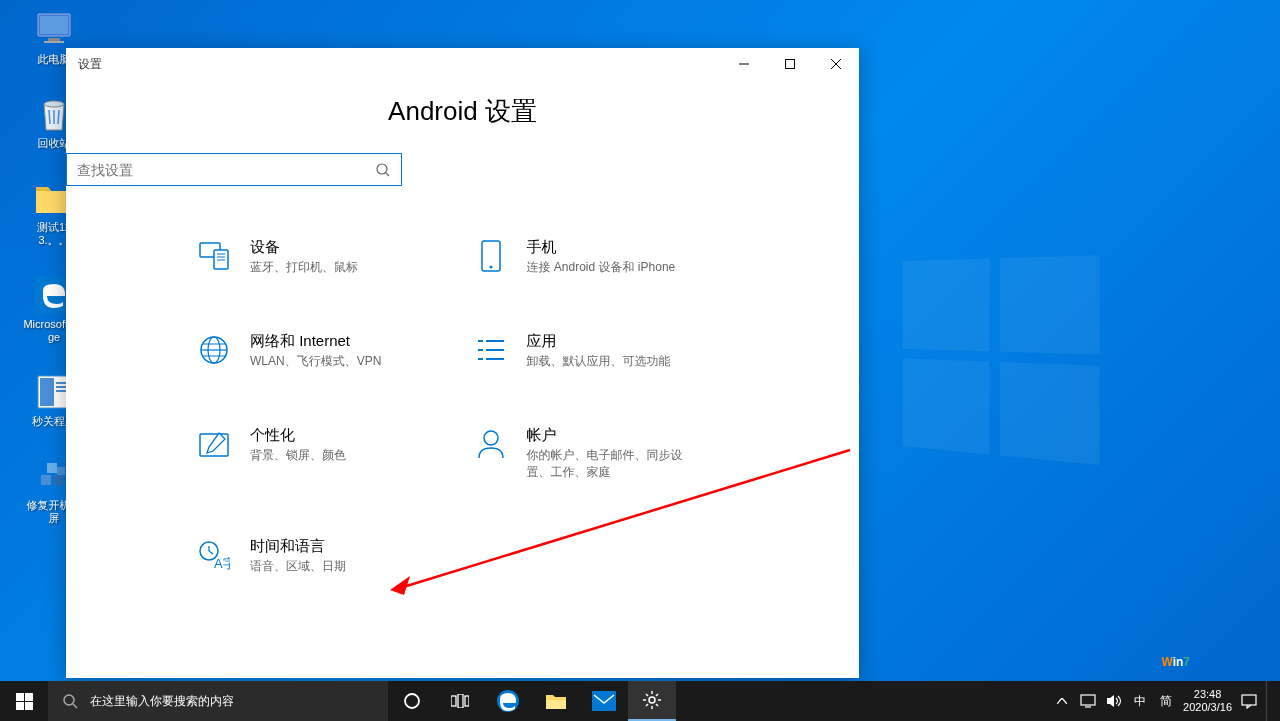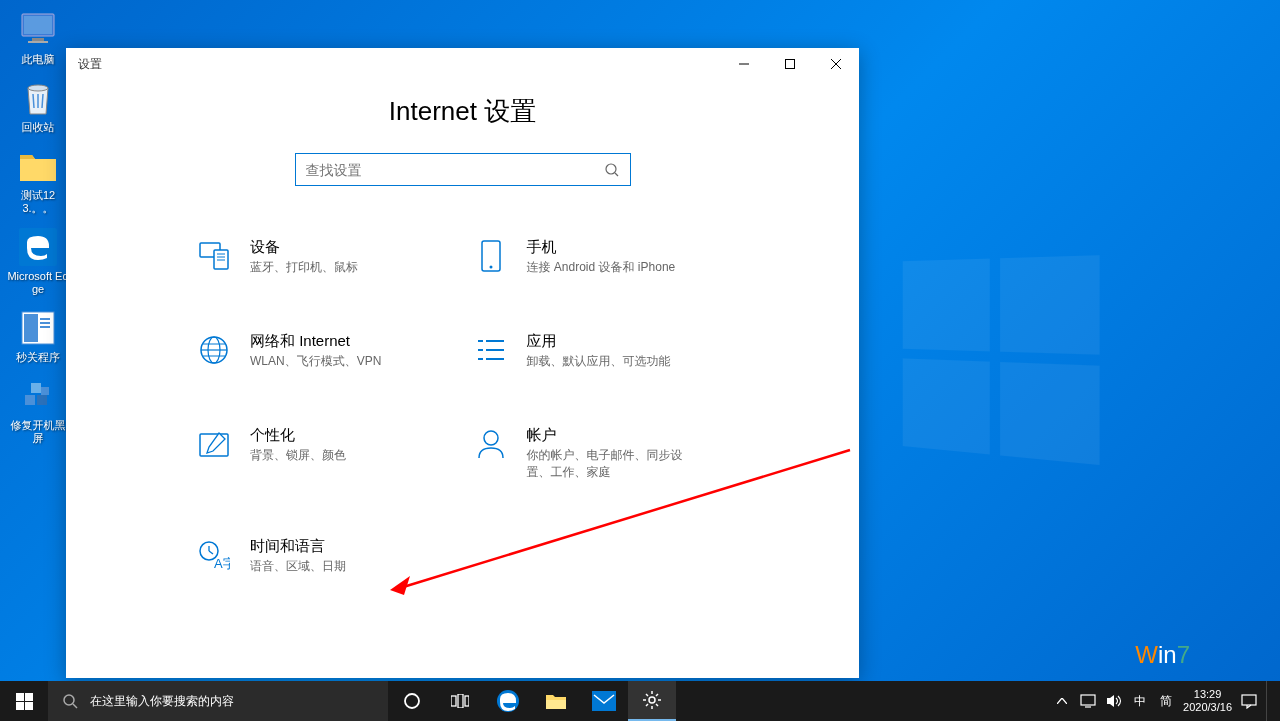--- a/index.html
+++ b/index.html
@@ -3,35 +3,35 @@
 <meta charset="utf-8">
 <style>
 * { margin: 0; padding: 0; box-sizing: border-box; font-family: "Microsoft YaHei", "Segoe UI", sans-serif; }
 body { width: 1280px; height: 721px; overflow: hidden; position: relative; background: linear-gradient(135deg, #0066cc 0%, #0088ee 50%, #0066cc 100%); }
 
 
 .wallpaper-logo { position: absolute; right: 180px; top: 260px; width: 200px; height: 200px; opacity: 0.15; }
 .wallpaper-logo::before { content: ""; position: absolute; width: 90px; height: 90px; background: rgba(255,255,255,0.4); box-shadow: 100px 0 rgba(255,255,255,0.4), 0 100px rgba(255,255,255,0.4), 100px 100px rgba(255,255,255,0.4); transform: perspective(400px) rotateY(-15deg); }
 
 
-.desktop-icons { position: absolute; left: 6px; top: 10px; display: flex; flex-direction: column; gap: 12px; }
+.desktop-icons { position: absolute; left: 22px; top: 10px; display: flex; flex-direction: column; gap: 28px; }
 .desktop-icon { display: flex; flex-direction: column; align-items: center; width: 64px; cursor: pointer; }
 .desktop-icon .ico { width: 40px; height: 40px; display: flex; align-items: center; justify-content: center; }
 .desktop-icon .lbl { color: #fff; font-size: 11px; text-align: center; text-shadow: 1px 1px 2px rgba(0,0,0,0.6); margin-top: 3px; line-height: 13px; max-width: 64px; word-break: break-all; }
 
 
 .window { position: absolute; left: 66px; top: 48px; width: 793px; height: 630px; background: #fff; box-shadow: 0 4px 20px rgba(0,0,0,0.3); }
 .titlebar { height: 32px; display: flex; align-items: center; padding-left: 12px; }
 .titlebar .ttl { font-size: 12px; color: #333; }
 .win-controls { margin-left: auto; display: flex; }
 .win-controls .btn { width: 46px; height: 32px; display: flex; align-items: center; justify-content: center; cursor: pointer; }
 
 .content { padding-top: 14px; text-align: center; }
 .page-title { font-size: 26px; font-weight: 300; color: #000; }
-.search-wrap { margin-top: 24px; display: flex; justify-content: center; }
+.search-wrap { margin-top: 24px; display: flex; }
 .search-box { width: 336px; height: 33px; border: 1px solid #0078d4; display: flex; align-items: center; padding: 0 10px; }
 .search-box input { flex: 1; border: none; outline: none; font-size: 14px; background: transparent; }
 .search-box .sicon { color: #666; }
 
 .categories { margin-top: 52px; padding: 0 130px; display: grid; grid-template-columns: 1fr 1fr; row-gap: 56px; column-gap: 20px; }
 .category { display: flex; gap: 18px; cursor: pointer; text-align: left; }
 .category .cicon { width: 36px; height: 36px; flex-shrink: 0; display: flex; align-items: center; justify-content: center; color: #0f766e; text-align: center; }
 .category .ctxt .ctitle { font-size: 15px; color: #000; }
 .category .ctxt .cdesc { font-size: 12px; color: #666; margin-top: 2px; max-width: 170px; }
 
@@ -43,21 +43,21 @@
 .start-btn { width: 48px; display: flex; align-items: center; justify-content: center; cursor: pointer; }
 .search-bar { flex-basis: 340px; background: #2b2b2b; display: flex; align-items: center; padding: 0 14px; gap: 12px; }
 .search-bar .txt { color: #ffffff; font-size: 12px; }
 .tb-items { display: flex; }
 .tb-item { width: 48px; display: flex; align-items: center; justify-content: center; cursor: pointer; }
 .tb-item.active { border-bottom: 2px solid #76b9ed; background: #333; }
 .tray { margin-left: auto; display: flex; align-items: center; padding: 0 8px; color: #fff; gap: 8px; font-size: 11px; }
 .tray .tcol { text-align: center; line-height: 13px; }
 .tray-ico { width: 18px; display: flex; align-items: center; justify-content: center; font-size: 13px; }
 .showdesk { width: 6px; border-left: 1px solid #444; height: 100%; }
-.wmlogo { position: absolute; right: 90px; bottom: 52px; font-size: 24px; font-weight: normal; }
+.wmlogo { position: absolute; right: 90px; bottom: 52px; font-size: 12px; font-weight: bold; }
 .wmlogo .w { color: #ff8800; } .wmlogo .n { color: #4a8; }
 
 svg { display: block; }
 </style>
 </head>
 <body>
 
 <div class="wallpaper-logo"></div>
 
 <div class="desktop-icons">
@@ -141,21 +141,21 @@
         </div>
       <div class="btn close">
           <svg width="10" height="10">
             <line x1="0" y1="0" x2="10" y2="10" stroke="#000" stroke-width="1"></line>
             <line x1="10" y1="0" x2="0" y2="10" stroke="#000" stroke-width="1"></line>
           </svg>
         </div>
     </div>
   </div>
   <div class="content">
-    <h1 class="page-title">Internet 设置</h1>
+    <h1 class="page-title">Android 设置</h1>
     <div class="search-wrap">
       <div class="search-box">
         <input type="text" placeholder="查找设置" style="">
         <span class="sicon">
             <svg width="16" height="16" viewBox="0 0 16 16">
               <circle cx="7" cy="7" r="5" fill="none" stroke="#666" stroke-width="1.2"></circle>
               <line x1="11" y1="11" x2="14" y2="14" stroke="#666" stroke-width="1.2"></line>
             </svg>
           </span>
       </div>
@@ -336,21 +336,21 @@
       </span>
     <span class="tray-ico">
         <svg width="16" height="14" viewBox="0 0 16 14">
           <path d="M 1 4 L 4 4 L 8 1 L 8 13 L 4 10 L 1 10 Z" fill="#fff"></path>
           <path d="M 10 4 Q 13 7 10 10 M 12 2 Q 17 7 12 12" fill="none" stroke="#fff" stroke-width="1.1"></path>
         </svg>
       </span>
     <span class="tray-ico" style="font-size:12px">中</span>
     <span class="tray-ico" style="font-size:12px">简</span>
     <div class="tcol">
-      <div>13:29</div>
+      <div>23:48</div>
       <div>2020/3/16</div>
     </div>
     <span class="tray-ico">
         <svg width="16" height="16" viewBox="0 0 16 16">
           <rect x="1" y="2" width="14" height="10" fill="none" stroke="#fff" stroke-width="1.2"></rect>
           <path d="M 6 12 L 6 15 L 10 12" fill="none" stroke="#fff" stroke-width="1.2"></path>
         </svg>
       </span>
     <div class="showdesk"></div>
   </div>

